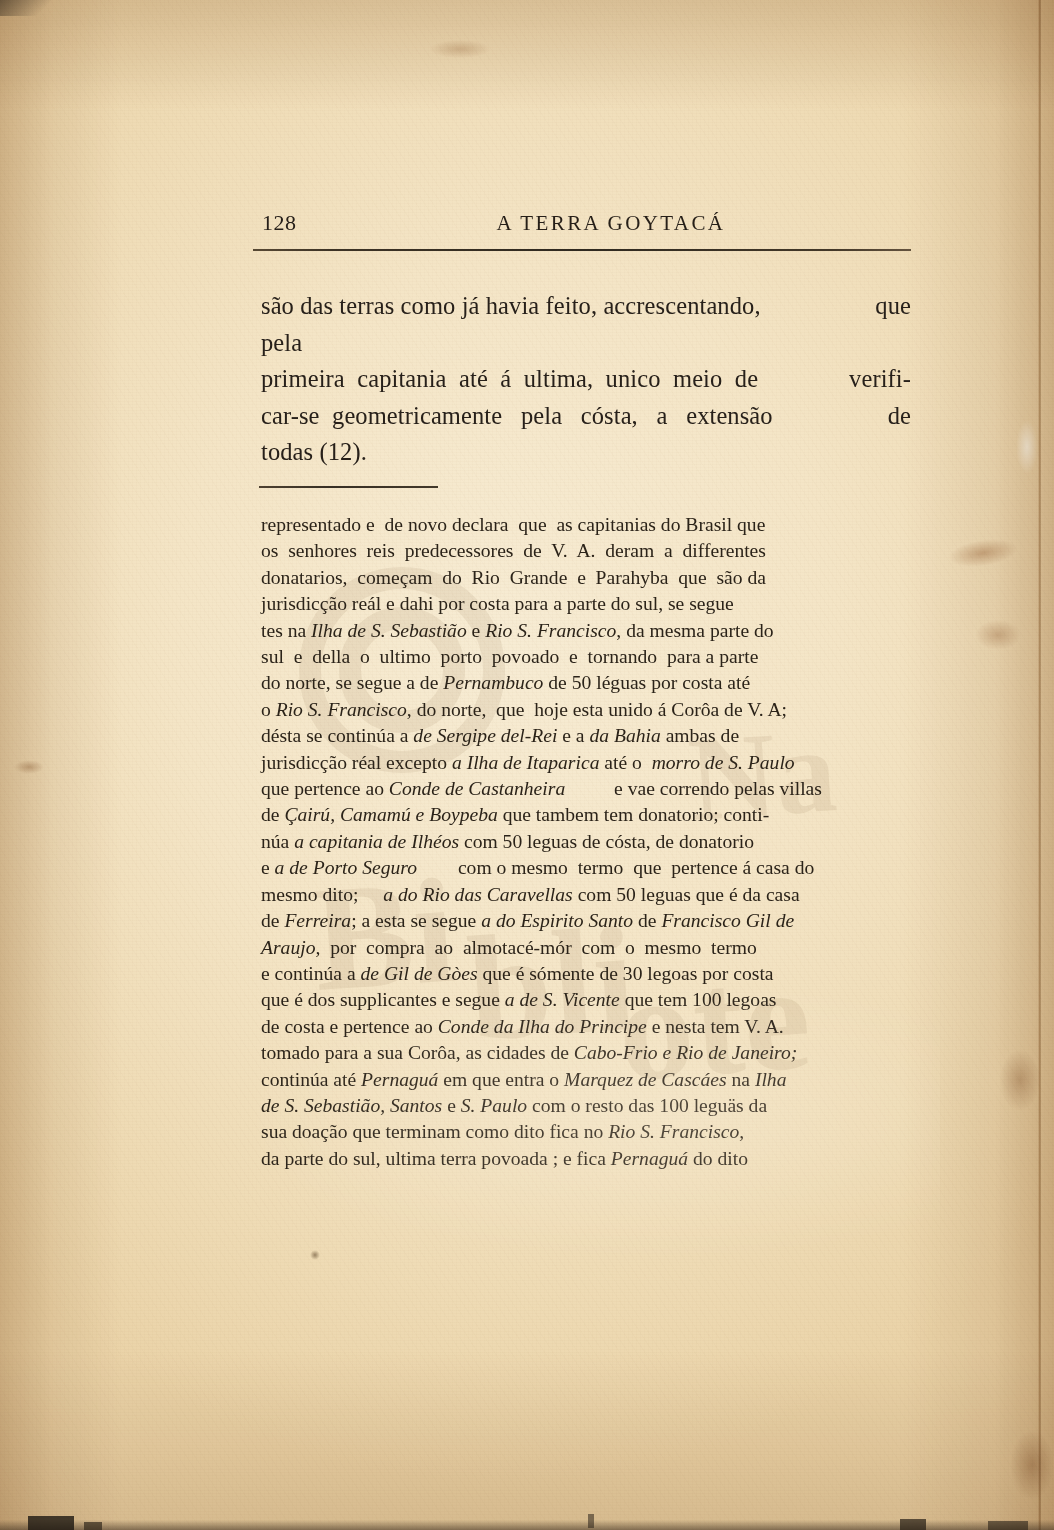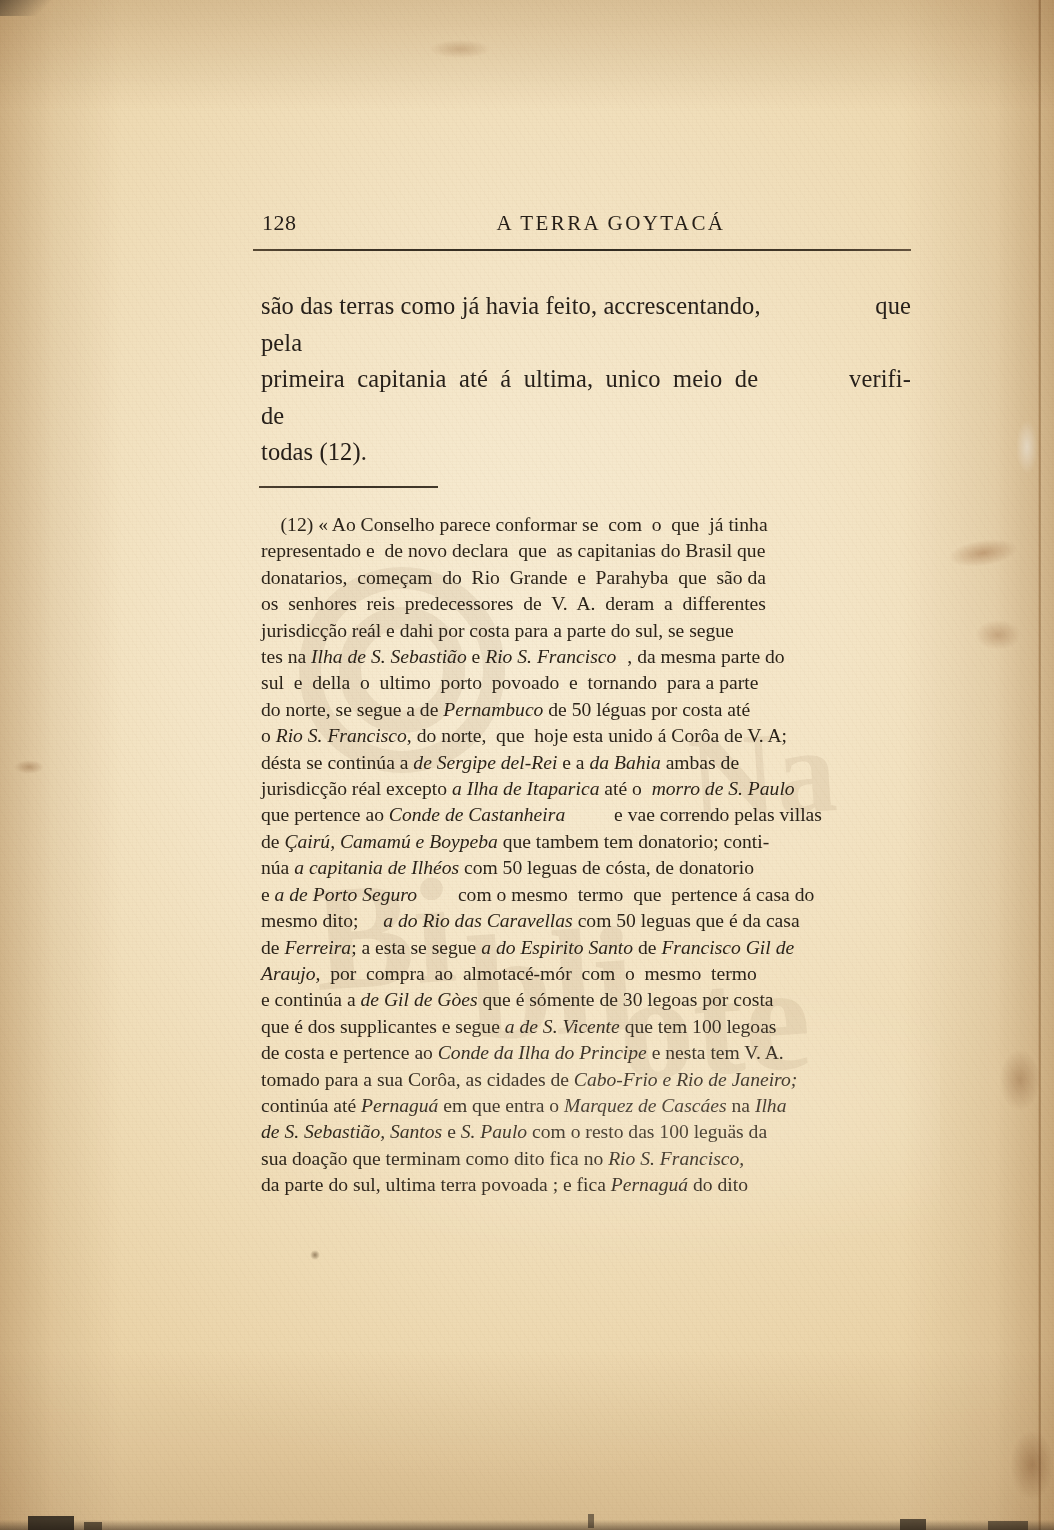--- a/index.html
+++ b/index.html
@@ -217,36 +217,36 @@
       <span>que</span>
     </div>
     <div class="body-line just">
       <span>pela</span>
     </div>
     <div class="body-line just">
       <span>primeira  capitania  até  á  ultima,  unico  meio  de</span>
       <span>verifi-</span>
     </div>
     <div class="body-line just">
+      <span>car-se  geometricamente   pela   cósta,   a   extensão</span>
       <span>de</span>
     </div>
     <div class="body-line">
       <span>todas (12).</span>
     </div>
   </div>
 
   <div class="note-rule"></div>
 
   <div class="note-block" id="note-block">
-      <div class="note-line"><span style="white-space: pre;">    (12) « Ao Conselho parece conformar se  com  o  que  já</span><span style="white-space: pre;"> tinha</span></div>
       <div class="note-line"><span style="white-space: pre;">representado e  de novo declara  que  as capitanias do Brasil</span><span style="white-space: pre;"> que</span></div>
+      <div class="note-line"><span style="white-space: pre;">os  senhores  reis  predecessores  de  V.  A.  deram  a  differ</span><span style="white-space: pre;">entes</span></div>
       <div class="note-line"><span style="white-space: pre;">donatarios,  começam  do  Rio  Grande  e  Parahyba  que  são</span><span style="white-space: pre;"> da</span></div>
-      <div class="note-line"><span style="white-space: pre;">os  senhores  reis  predecessores  de  V.  A.  deram  a  differ</span><span style="white-space: pre;">entes</span></div>
       <div class="note-line"><span style="white-space: pre;">jurisdicção reál e dahi por costa para a parte do sul, se</span><span style="white-space: pre;"> segue</span></div>
-      <div class="note-line"><span style="white-space: pre;">tes na </span><i style="white-space: pre;">Ilha de S. Sebastião</i><span style="white-space: pre;"> e </span><i style="white-space: pre;">Rio S. Francisco</i><span style="white-space: pre; margin-left: 11px;">, da mesma parte do</span></div>
+      <div class="note-line"><span style="white-space: pre;">tes na </span><i style="white-space: pre;">Ilha de S. Sebastião</i><span style="white-space: pre;"> e </span><i style="white-space: pre;">Rio S. Francisco</i><span style="white-space: pre;">, da mesma parte do</span></div>
       <div class="note-line"><span style="white-space: pre;">sul  e  della  o  ultimo  porto  povoado  e  tornando  para a</span><span style="white-space: pre;"> parte</span></div>
       <div class="note-line"><span style="white-space: pre;">do norte, se segue a de </span><i style="white-space: pre;">Pernambuco</i><span style="white-space: pre;"> de 50 léguas por costa até</span></div>
       <div class="note-line"><span style="white-space: pre;">o </span><i style="white-space: pre;">Rio S. Francisco</i><span style="white-space: pre;">, do norte,  que  hoje esta unido á Corôa de V. A;</span></div>
       <div class="note-line"><span style="white-space: pre;">désta se continúa a </span><i style="white-space: pre;">de Sergipe del-Rei</i><span style="white-space: pre;"> e a </span><i style="white-space: pre;">da Bahia</i><span style="white-space: pre;"> ambas de</span></div>
       <div class="note-line"><span style="white-space: pre;">jurisdicção réal excepto </span><i style="white-space: pre;">a Ilha de Itaparica</i><span style="white-space: pre; margin-top: 44px;"> até o  </span><i style="white-space: pre;">morro de S. Paulo</i></div>
       <div class="note-line"><span style="white-space: pre;">que pertence ao </span><i style="white-space: pre;">Conde de Castanheira</i><span style="white-space: pre; margin-left: 44px;"> e vae correndo pelas villas</span></div>
       <div class="note-line"><span style="white-space: pre;">de </span><i style="white-space: pre;">Çairú, Camamú e Boypeba</i><span style="white-space: pre;"> que tambem tem donatorio; conti-</span></div>
       <div class="note-line"><span style="white-space: pre;">núa </span><i style="white-space: pre;">a capitania de Ilhéos</i><span style="white-space: pre;"> com 50 leguas de cósta, de donatorio</span></div>
       <div class="note-line"><span style="white-space: pre;">e </span><i style="white-space: pre;">a de Porto Seguro</i><span style="white-space: pre; margin-left: 36px;"> com o mesmo  termo  que  pertence á casa do</span></div>
       <div class="note-line"><span style="white-space: pre;">mesmo dito; </span><i style="white-space: pre; margin-left: 20px;">a do Rio das Caravellas</i><span style="white-space: pre;"> com 50 leguas que é da casa</span></div>

